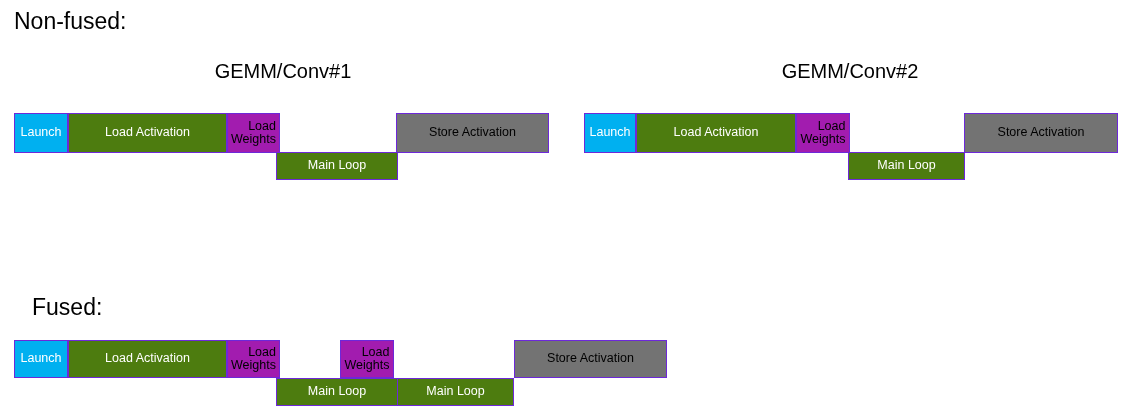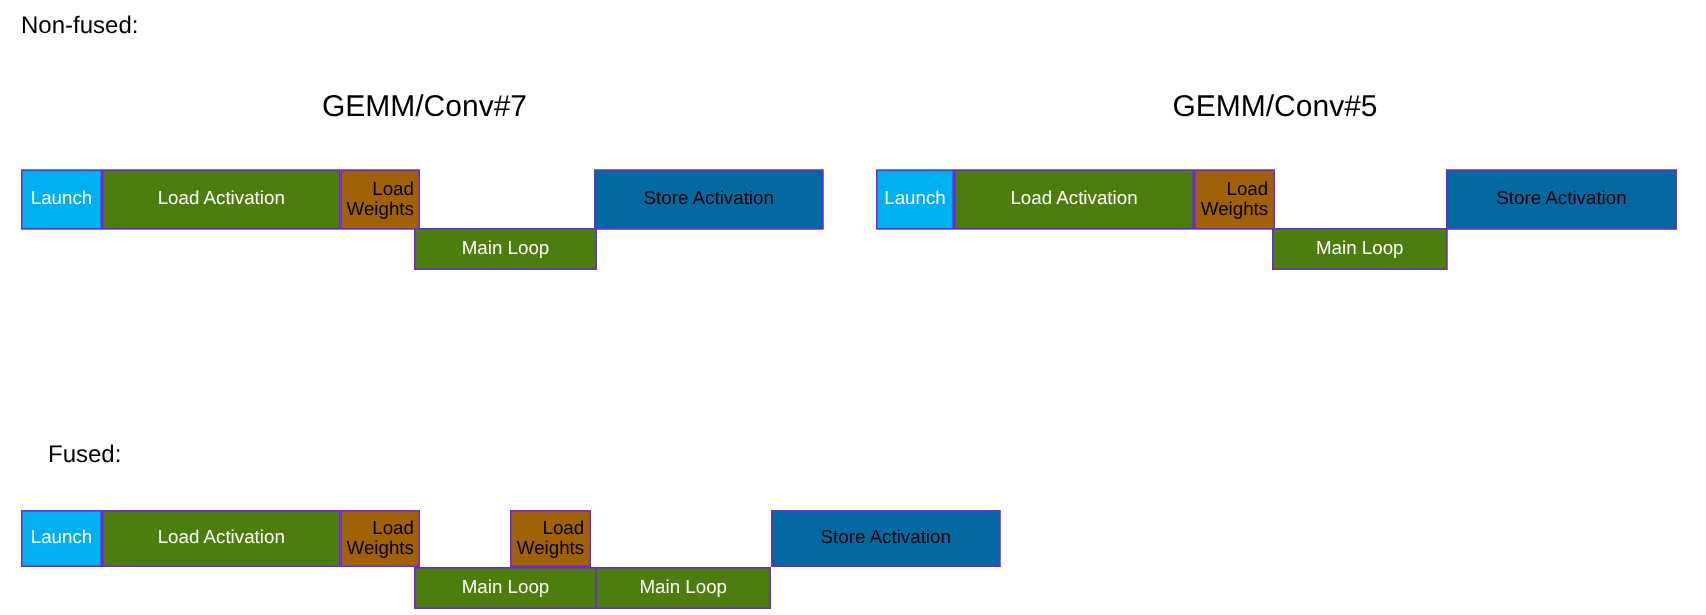--- a/index.html
+++ b/index.html
@@ -13,21 +13,21 @@
   }
   #canvas {
     position: relative;
     width: 1137px;
     height: 410px;
     background: #ffffff;
     overflow: hidden;
   }
   .section-label {
     position: absolute;
-    font-size: 16px;
+    font-size: 23px;
     line-height: 1;
     color: #000000;
     white-space: nowrap;
     font-family: "Liberation Sans", sans-serif;
   }
   .chart-title {
     position: absolute;
     font-size: 20px;
     line-height: 1;
     color: #000000;
@@ -44,37 +44,37 @@
     justify-content: center;
     text-align: right;
     font-size: 12.5px;
     line-height: 1.08;
     overflow: hidden;
     white-space: pre-line;
     font-family: "Liberation Sans", sans-serif;
   }
   .bar.cyan   { background: #00B0F0; color: #ffffff; }
   .bar.purple { background: #4d7c0f; color: #ffffff; }
-  .bar.yellow { background: #a16207; color: #000000; }
-  .bar.orange { background: #0369a1; color: #000000; }
+  .bar.yellow { background: #a21caf; color: #000000; }
+  .bar.orange { background: #737373; color: #000000; }
   .bar.narrow { font-size: 12.5px; }
 </style>
 </head>
 <body>
 
 <div id="canvas" style="width: 1137px; height: 410px; background: rgb(255, 255, 255);">
     <div class="section-label" style="left: 14px; top: 10px;">Non-fused:</div>
-    <div class="chart-title" style="left: 133px; top: 61px; width: 300px;">GEMM/Conv#7</div>
+    <div class="chart-title" style="left: 133px; top: 61px; width: 300px;">GEMM/Conv#1</div>
     <div class="bar cyan narrow" style="left: 14px; top: 113px; width: 54px; height: 40px;">Launch</div>
     <div class="bar purple" style="left: 68px; top: 113px; width: 159px; height: 40px;">Load Activation</div>
     <div class="bar yellow narrow" style="left: 227px; top: 113px; width: 53px; height: 40px;">Load
 Weights</div>
     <div class="bar orange" style="left: 396px; top: 113px; width: 153px; height: 40px;">Store Activation</div>
     <div class="bar purple" style="left: 276px; top: 152px; width: 122px; height: 28px;">Main Loop</div>
-    <div class="chart-title" style="left: 700px; top: 61px; width: 300px;">GEMM/Conv#5</div>
+    <div class="chart-title" style="left: 700px; top: 61px; width: 300px;">GEMM/Conv#2</div>
     <div class="bar cyan narrow" style="left: 584px; top: 113px; width: 52px; height: 40px;">Launch</div>
     <div class="bar purple" style="left: 636px; top: 113px; width: 160px; height: 40px;">Load Activation</div>
     <div class="bar yellow narrow" style="left: 796px; top: 113px; width: 54px; height: 40px;">Load
 Weights</div>
     <div class="bar orange" style="left: 964px; top: 113px; width: 154px; height: 40px;">Store Activation</div>
     <div class="bar purple" style="left: 848px; top: 152px; width: 117px; height: 28px;">Main Loop</div>
     <div class="section-label" style="left: 32px; top: 296px;">Fused:</div>
     <div class="bar cyan narrow" style="left: 14px; top: 340px; width: 54px; height: 38px;">Launch</div>
     <div class="bar purple" style="left: 68px; top: 340px; width: 159px; height: 38px;">Load Activation</div>
     <div class="bar yellow narrow" style="left: 227px; top: 340px; width: 53px; height: 38px;">Load

